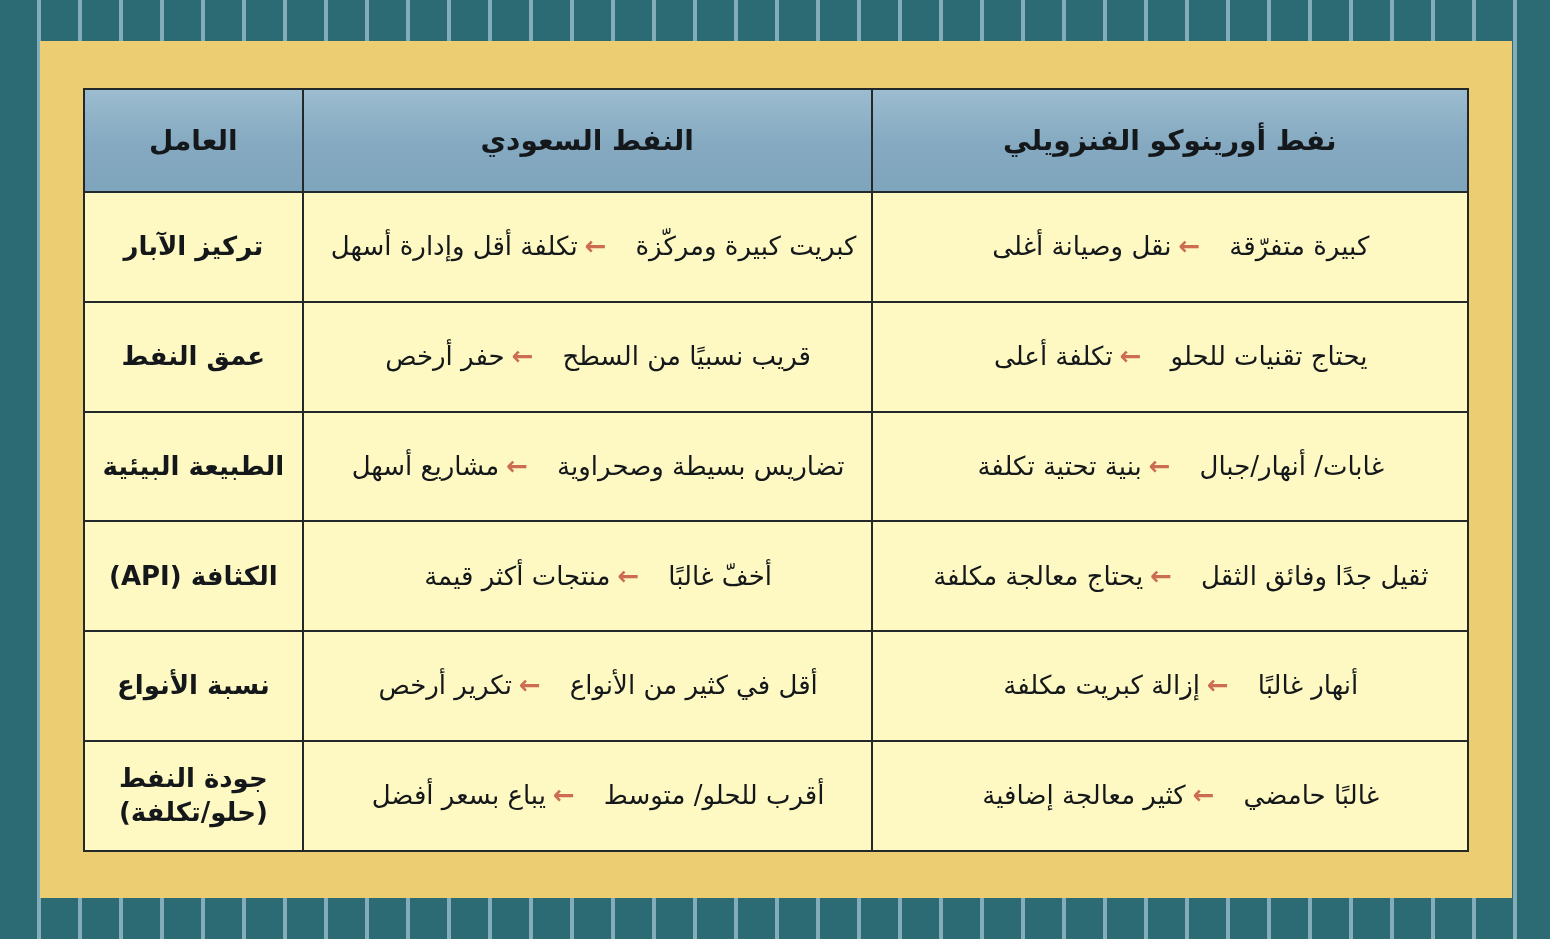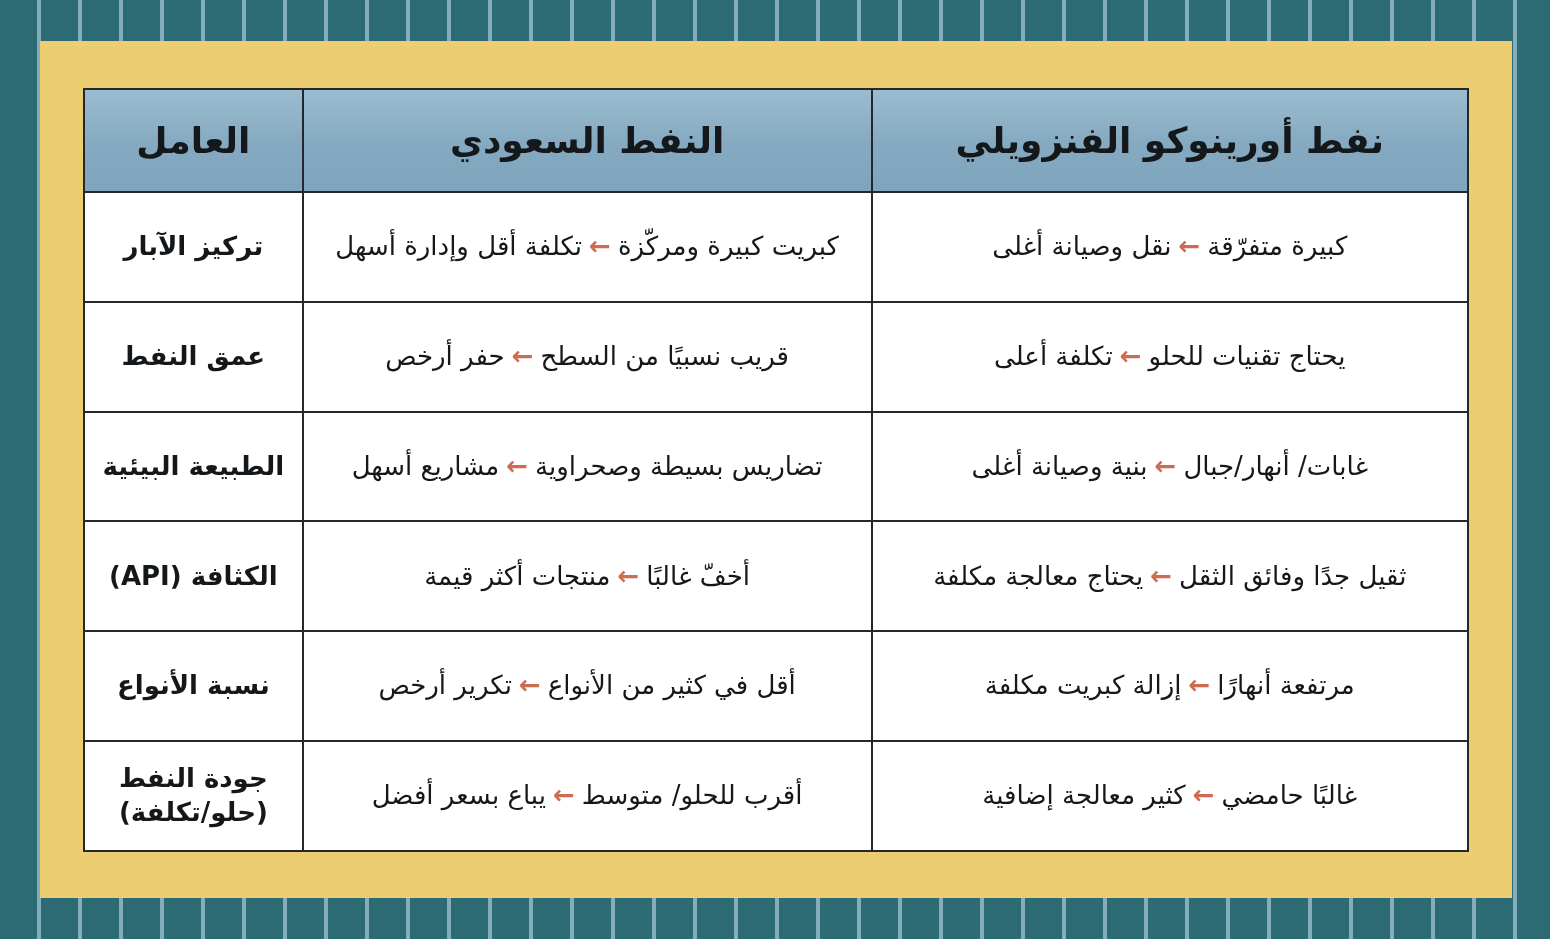--- a/index.html
+++ b/index.html
@@ -69,28 +69,28 @@
   }
 
   
   col.c-ven    { width: 43.1%; }
   col.c-sau    { width: 41.1%; }
   col.c-factor { width: 15.8%; }
 
   thead th {
     background: linear-gradient(to bottom, #9cbcd0 0%, #84a9c0 55%, #7fa5bd 100%);
     color: #14181b;
-    font-size: 36px;
+    font-size: 28px;
     font-weight: bold;
     height: 103px;
     line-height: 1.25;
   }
 
   tbody td {
-    background: #ffffff;
+    background: #fef9c3;
     color: #15181a;
     font-size: 26px;
     line-height: 1.3;
     height: 102px;
   }
 
   td.factor-cell {
     font-weight: bold;
     font-size: 26px;
   }
@@ -102,21 +102,21 @@
 
   
   .arrow {
     color: #cc6d52;
     font-weight: bold;
     padding: 0 7px;
     display: inline-block;
     font-size: 26px;
   }
 
-  .seg { display: inline; }
+  .seg { display: inline; margin-left: 22px; }
 </style>
 </head>
 <body>
 
 <div id="canvas">
   <div id="panel">
 
     <div id="table-wrap">
       <table class="cmp">
         <colgroup>
@@ -150,41 +150,41 @@
               <span class="seg">يحتاج تقنيات للحلو</span><span class="arrow">←</span><span class="seg">تكلفة أعلى</span>
             </td>
             <td class="detail-cell">
               <span class="seg">قريب نسبيًا من السطح</span><span class="arrow">←</span><span class="seg">حفر أرخص</span>
             </td>
             <td class="factor-cell">عمق النفط</td>
           </tr>
 
           <tr>
             <td class="detail-cell">
-              <span class="seg">غابات/ أنهار/جبال</span><span class="arrow">←</span><span class="seg">بنية وصيانة أغلى</span>
+              <span class="seg">غابات/ أنهار/جبال</span><span class="arrow">←</span><span class="seg">بنية تحتية تكلفة</span>
             </td>
             <td class="detail-cell">
               <span class="seg">تضاريس بسيطة وصحراوية</span><span class="arrow">←</span><span class="seg">مشاريع أسهل</span>
             </td>
             <td class="factor-cell">الطبيعة البيئية</td>
           </tr>
 
           <tr>
             <td class="detail-cell">
               <span class="seg">ثقيل جدًا وفائق الثقل</span><span class="arrow">←</span><span class="seg">يحتاج معالجة مكلفة</span>
             </td>
             <td class="detail-cell">
               <span class="seg">أخفّ غالبًا</span><span class="arrow">←</span><span class="seg">منتجات أكثر قيمة</span>
             </td>
             <td class="factor-cell">الكثافة (API)</td>
           </tr>
 
           <tr>
             <td class="detail-cell">
-              <span class="seg">مرتفعة أنهارًا</span><span class="arrow">←</span><span class="seg">إزالة كبريت مكلفة</span>
+              <span class="seg">أنهار غالبًا</span><span class="arrow">←</span><span class="seg">إزالة كبريت مكلفة</span>
             </td>
             <td class="detail-cell">
               <span class="seg">أقل في كثير من الأنواع</span><span class="arrow">←</span><span class="seg">تكرير أرخص</span>
             </td>
             <td class="factor-cell">نسبة الأنواع</td>
           </tr>
 
           <tr>
             <td class="detail-cell">
               <span class="seg">غالبًا حامضي</span><span class="arrow">←</span><span class="seg">كثير معالجة إضافية</span>

